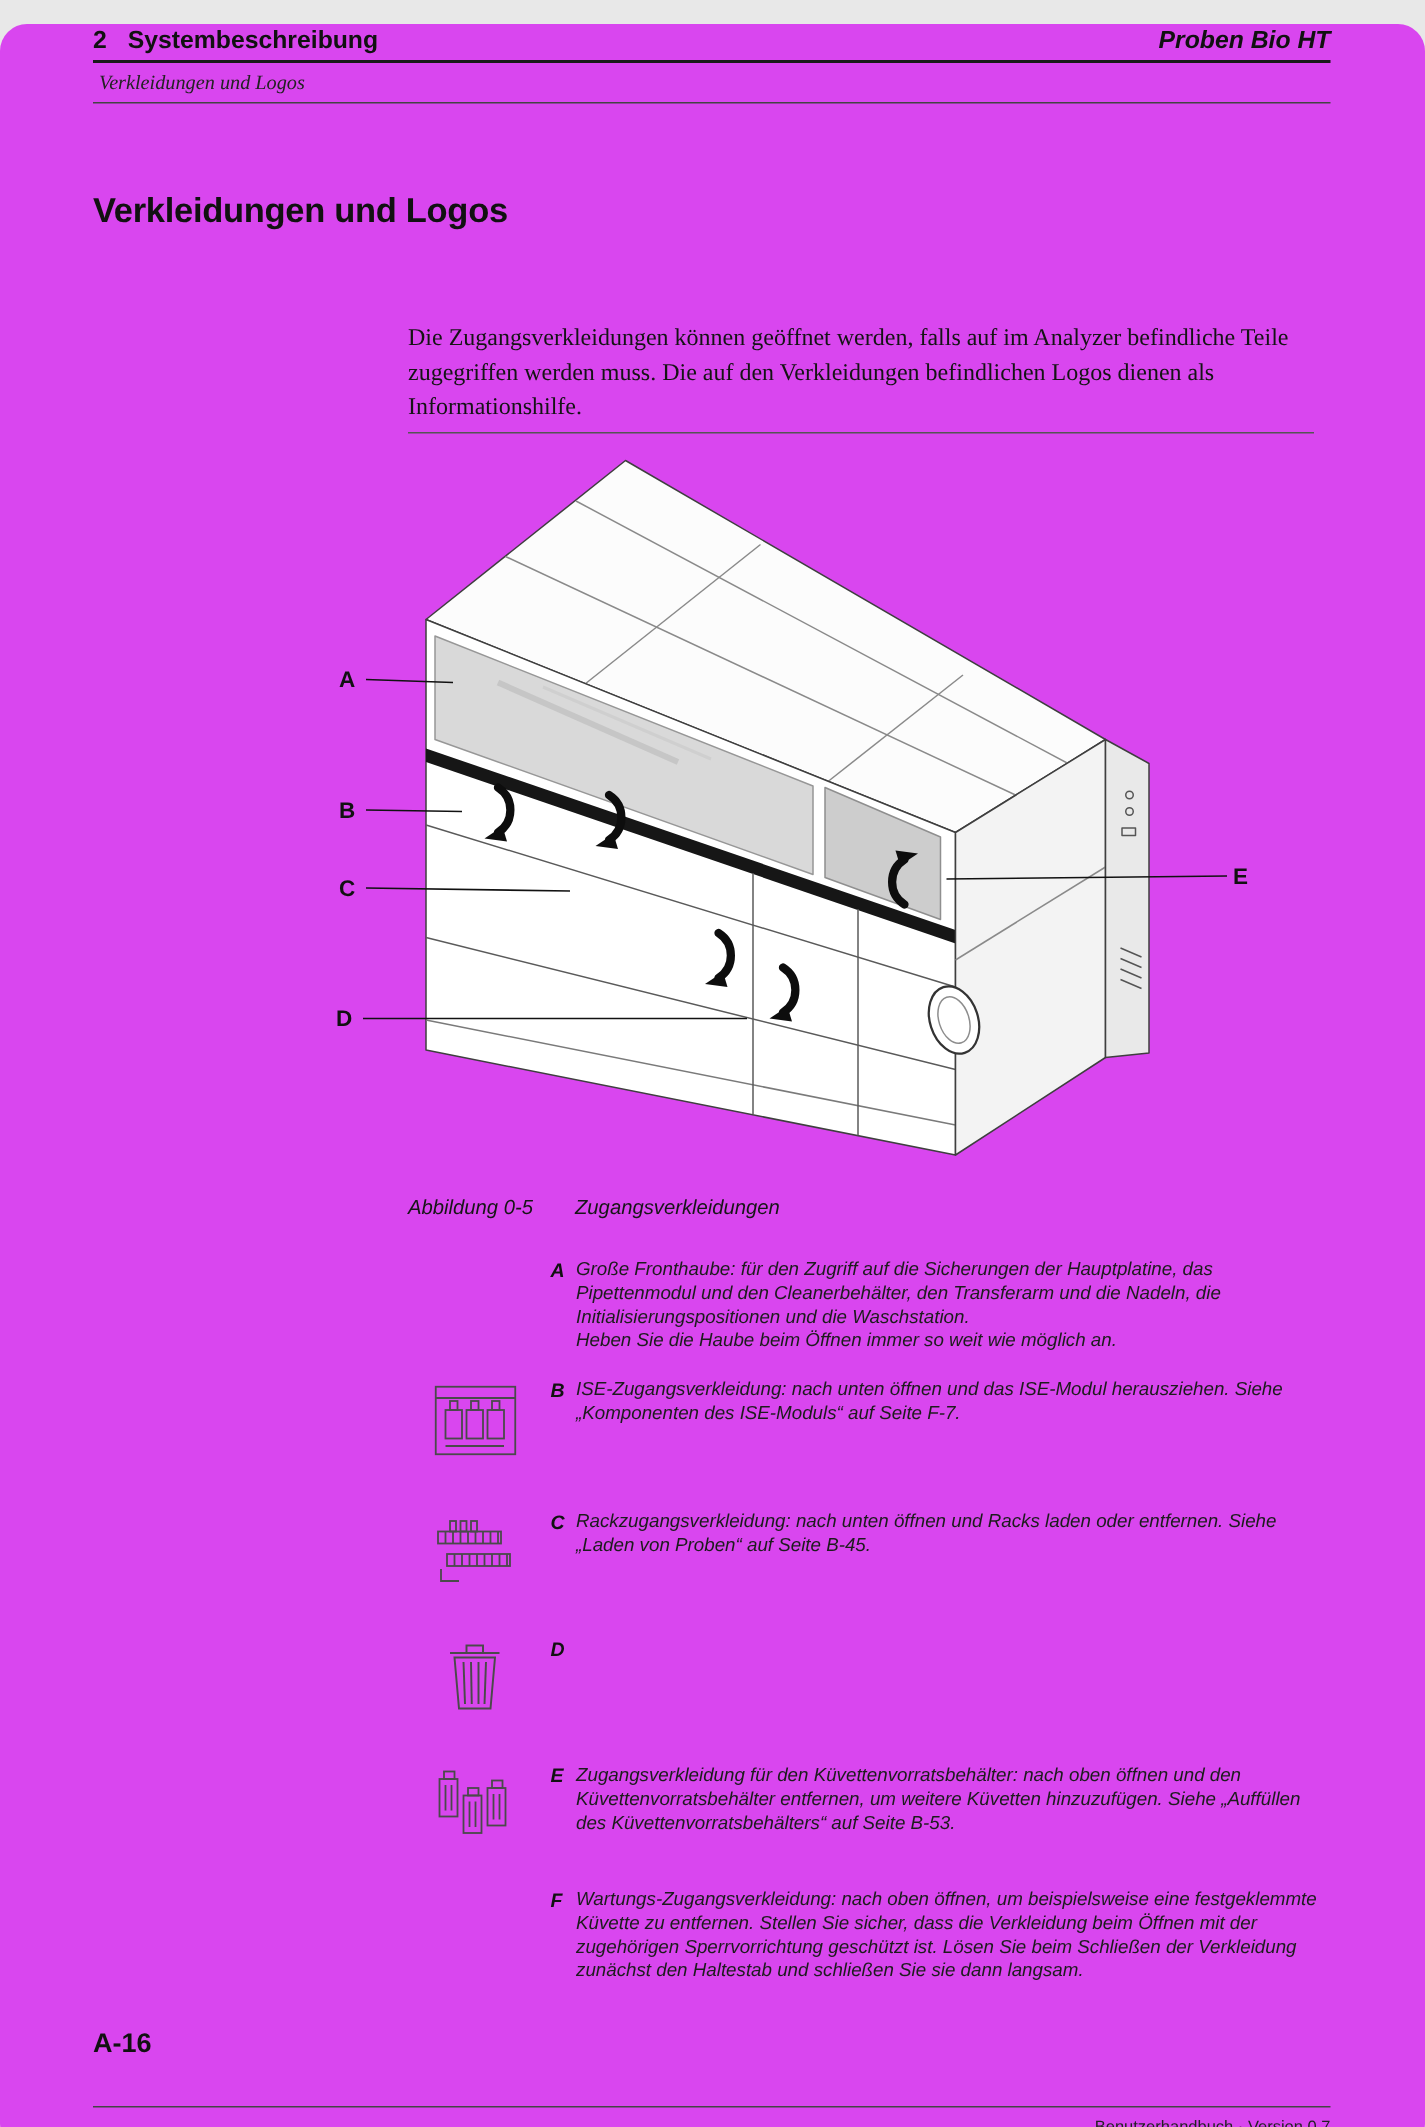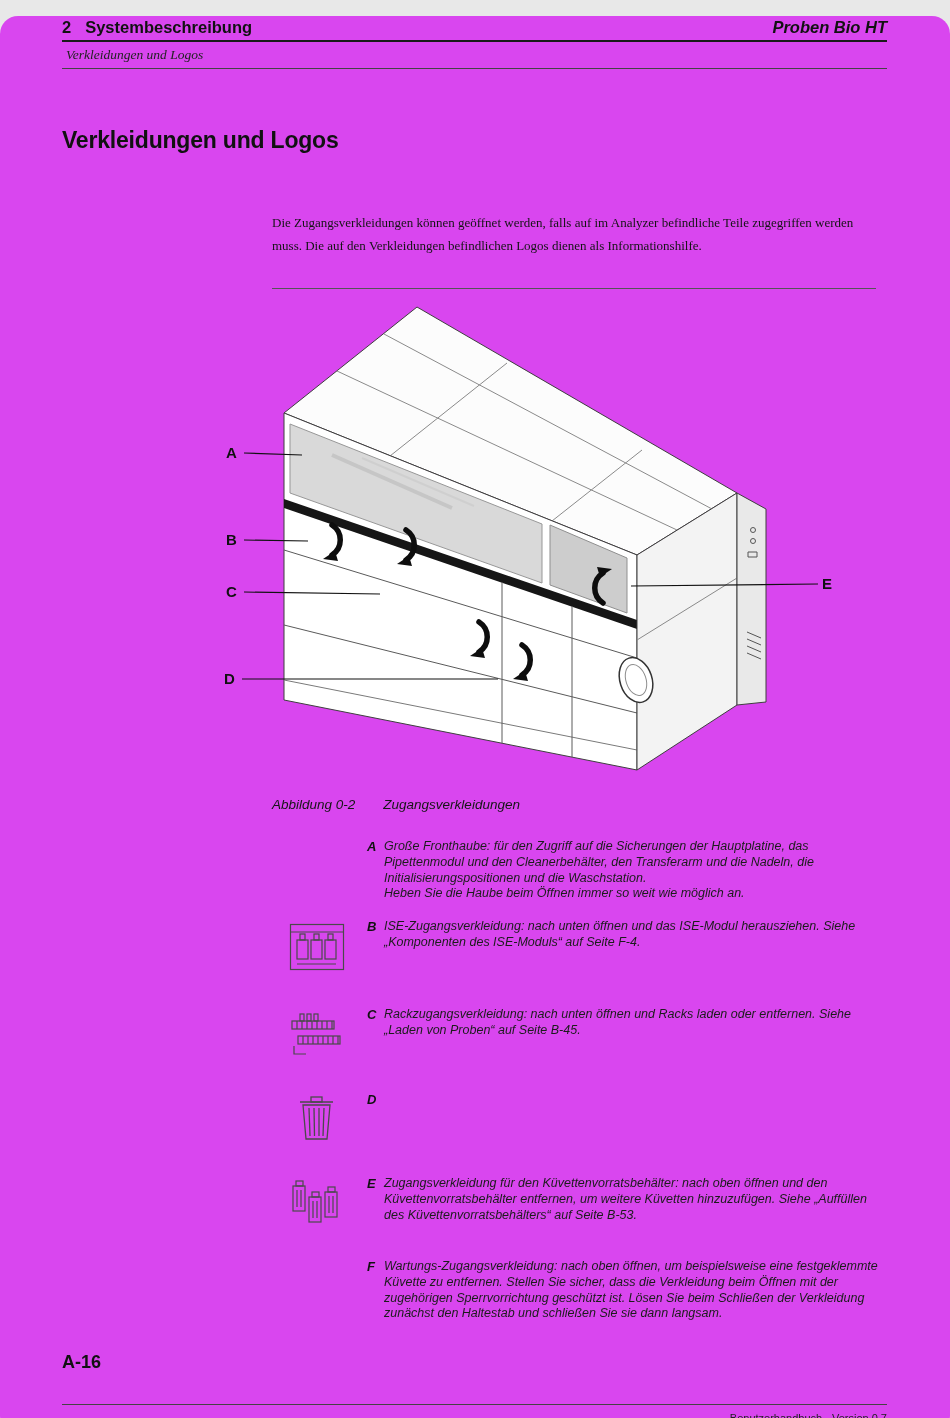--- a/index.html
+++ b/index.html
@@ -16,21 +16,21 @@
   
   .header-row{position:absolute;left:62px;right:63px;top:2px;display:flex;justify-content:space-between;align-items:baseline;}
   .chapter{font-weight:700;font-size:16.5px;}
   .chapter .num{display:inline-block;margin-right:14px;}
   .product{font-weight:700;font-style:italic;font-size:16.5px;}
   .rule-thick{position:absolute;left:62px;right:63px;top:24px;height:2px;background:#1a1a1a;}
   .breadcrumb{position:absolute;left:66px;top:31px;font-family:"Liberation Serif",serif;font-style:italic;font-size:13.5px;color:#222;}
   .rule-thin-top{position:absolute;left:62px;right:63px;top:52px;height:1px;background:#444;}
   
   .page-title{position:absolute;left:62px;top:96px;font-size:23px;font-weight:700;letter-spacing:-0.2px;}
-  .intro{position:absolute;left:272px;top:182px;width:606px;font-family:"Liberation Serif",serif;font-size:13px;line-height:23px;color:#141414;}
+  .intro{position:absolute;left:272px;top:182px;width:606px;font-family:"Liberation Serif",serif;font-size:16px;line-height:23px;color:#141414;}
   .intro-rule{position:absolute;left:272px;top:272px;width:604px;height:1px;background:#555;}
   
   .figure-svg{position:absolute;left:212px;top:284px;}
   .figure-svg .callout{font-family:"Liberation Sans",sans-serif;font-weight:700;font-size:15px;fill:#111;}
   .caption{position:absolute;left:272px;top:781px;font-style:italic;font-size:13.5px;color:#161616;}
   .caption .cap-title{margin-left:28px;}
   
   .legend{position:absolute;left:288px;top:823px;width:600px;}
   .legend-row{display:grid;grid-template-columns:79px 17px 1fr;}
   .icon-cell{padding-top:2px;}
@@ -122,21 +122,21 @@
     </g>
 
     <text class="callout" x="14" y="158">A</text>
     <text class="callout" x="14" y="245">B</text>
     <text class="callout" x="14" y="297">C</text>
     <text class="callout" x="12" y="384">D</text>
     <text class="callout" x="610" y="289">E</text>
   </svg>
 
   <div class="caption">
-    <span class="cap-label">Abbildung 0-2</span><span class="cap-title">Zugangsverkleidungen</span>
+    <span class="cap-label">Abbildung 0-5</span><span class="cap-title">Zugangsverkleidungen</span>
   </div>
 
   <div class="legend">
 
     <div class="legend-row" style="min-height:80px">
       <div class="icon-cell"></div>
       <div class="key">A</div>
       <div class="legend-text">Große Fronthaube: für den Zugriff auf die Sicherungen der Hauptplatine, das Pipettenmodul und den Cleanerbehälter, den Transferarm und die Nadeln, die Initialisierungspositionen und die Waschstation.
 Heben Sie die Haube beim Öffnen immer so weit wie möglich an.</div>
     </div>
@@ -151,21 +151,21 @@
               <rect x="9" y="19" width="11" height="19"></rect>
             <rect x="26" y="13" width="5" height="6"></rect>
               <rect x="23" y="19" width="11" height="19"></rect>
             <rect x="40" y="13" width="5" height="6"></rect>
               <rect x="37" y="19" width="11" height="19"></rect>
             <line x1="9" y1="43" x2="48" y2="43"></line>
           </g>
         </svg>
       </div>
       <div class="key">B</div>
-      <div class="legend-text">ISE-Zugangsverkleidung: nach unten öffnen und das ISE-Modul herausziehen. Siehe „Komponenten des ISE-Moduls“ auf Seite F-4.</div>
+      <div class="legend-text">ISE-Zugangsverkleidung: nach unten öffnen und das ISE-Modul herausziehen. Siehe „Komponenten des ISE-Moduls“ auf Seite F-7.</div>
     </div>
 
     <div class="legend-row" style="min-height:85px">
       <div class="icon-cell">
         <svg width="58" height="52" viewBox="0 0 58 52">
           <g fill="none" stroke="#4a4a4a" stroke-width="1.2">
             <rect x="12" y="5" width="4" height="7"></rect>
               <rect x="19" y="5" width="4" height="7"></rect>
               <rect x="26" y="5" width="4" height="7"></rect>
             <rect x="4" y="12" width="42" height="8"></rect>

